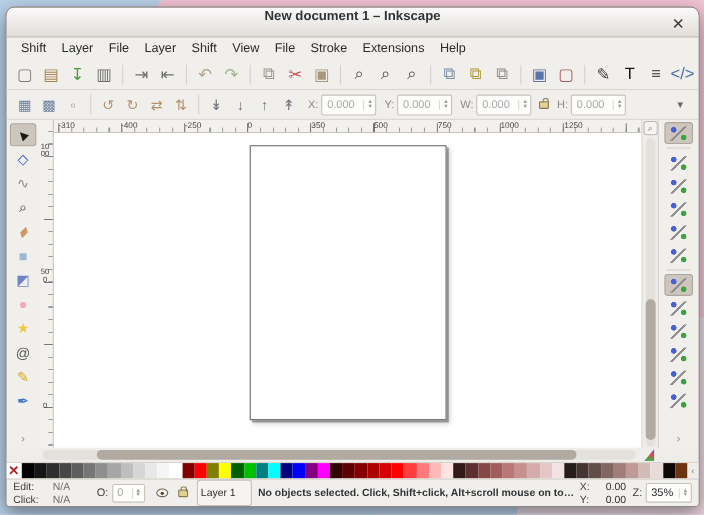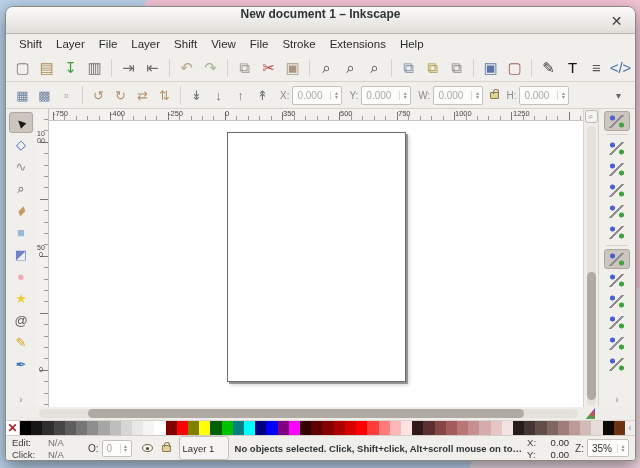--- a/index.html
+++ b/index.html
@@ -346,21 +346,21 @@
     <div class="vruler">
 
     <span class="vlabel" style="top: 22px;">1000</span>
         <span class="vlabel" style="top: 136px;">500</span>
         <span class="vlabel" style="top: 258px;">0</span>
       </div>
 
     <div class="canvascol">
       <div class="hruler">
 
-      <span class="hlabel" style="left: 4px;">-750</span>
+      <span class="hlabel" style="left: 4px;">-310</span>
           <span class="hlabel" style="left: 61px;">-400</span>
           <span class="hlabel" style="left: 119px;">-250</span>
           <span class="hlabel" style="left: 176px;">0</span>
           <span class="hlabel" style="left: 234px;">350</span>
           <span class="hlabel" style="left: 291px;">500</span>
           <span class="hlabel" style="left: 349px;">750</span>
           <span class="hlabel" style="left: 406px;">1000</span>
           <span class="hlabel" style="left: 464px;">1250</span>
         </div>
       <div class="canvas">

